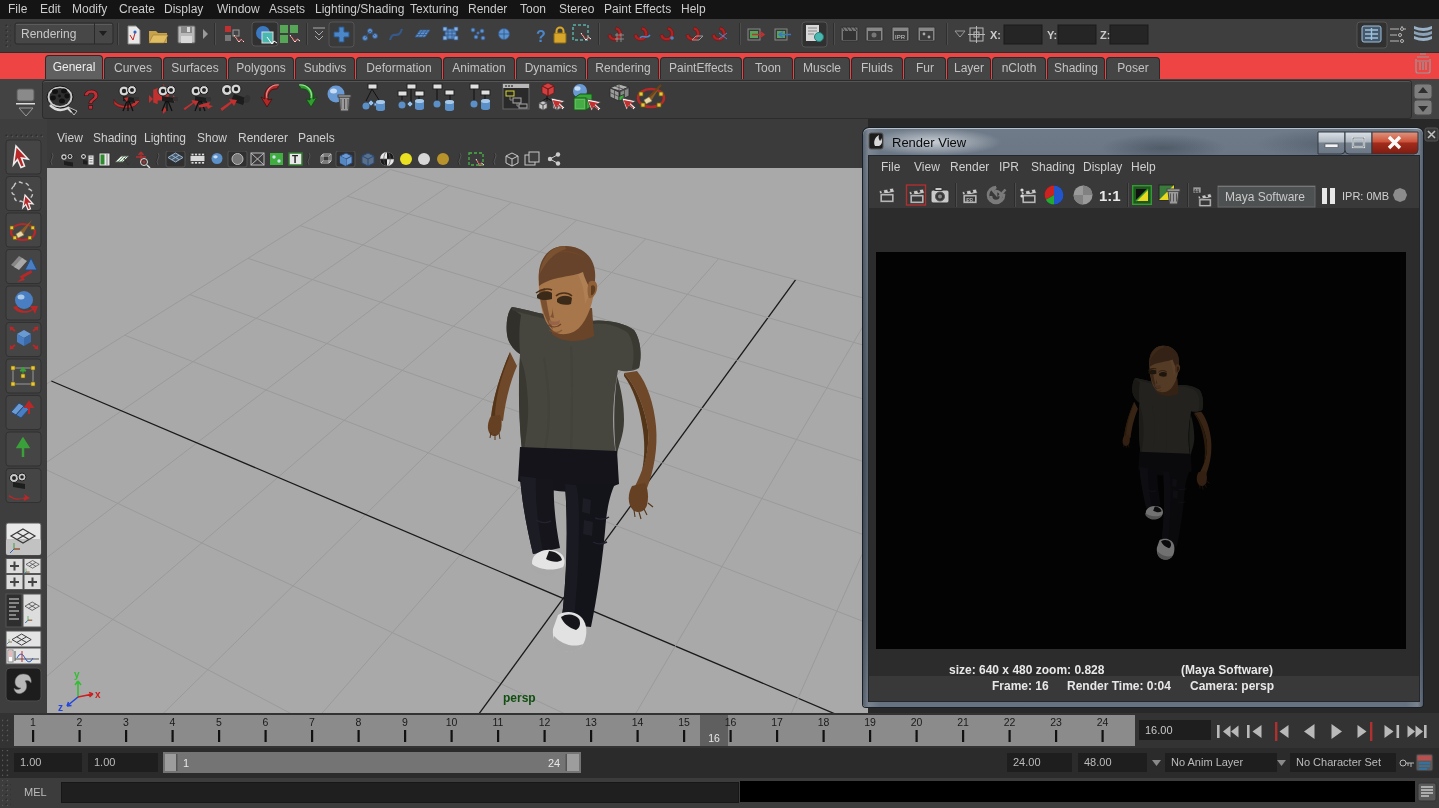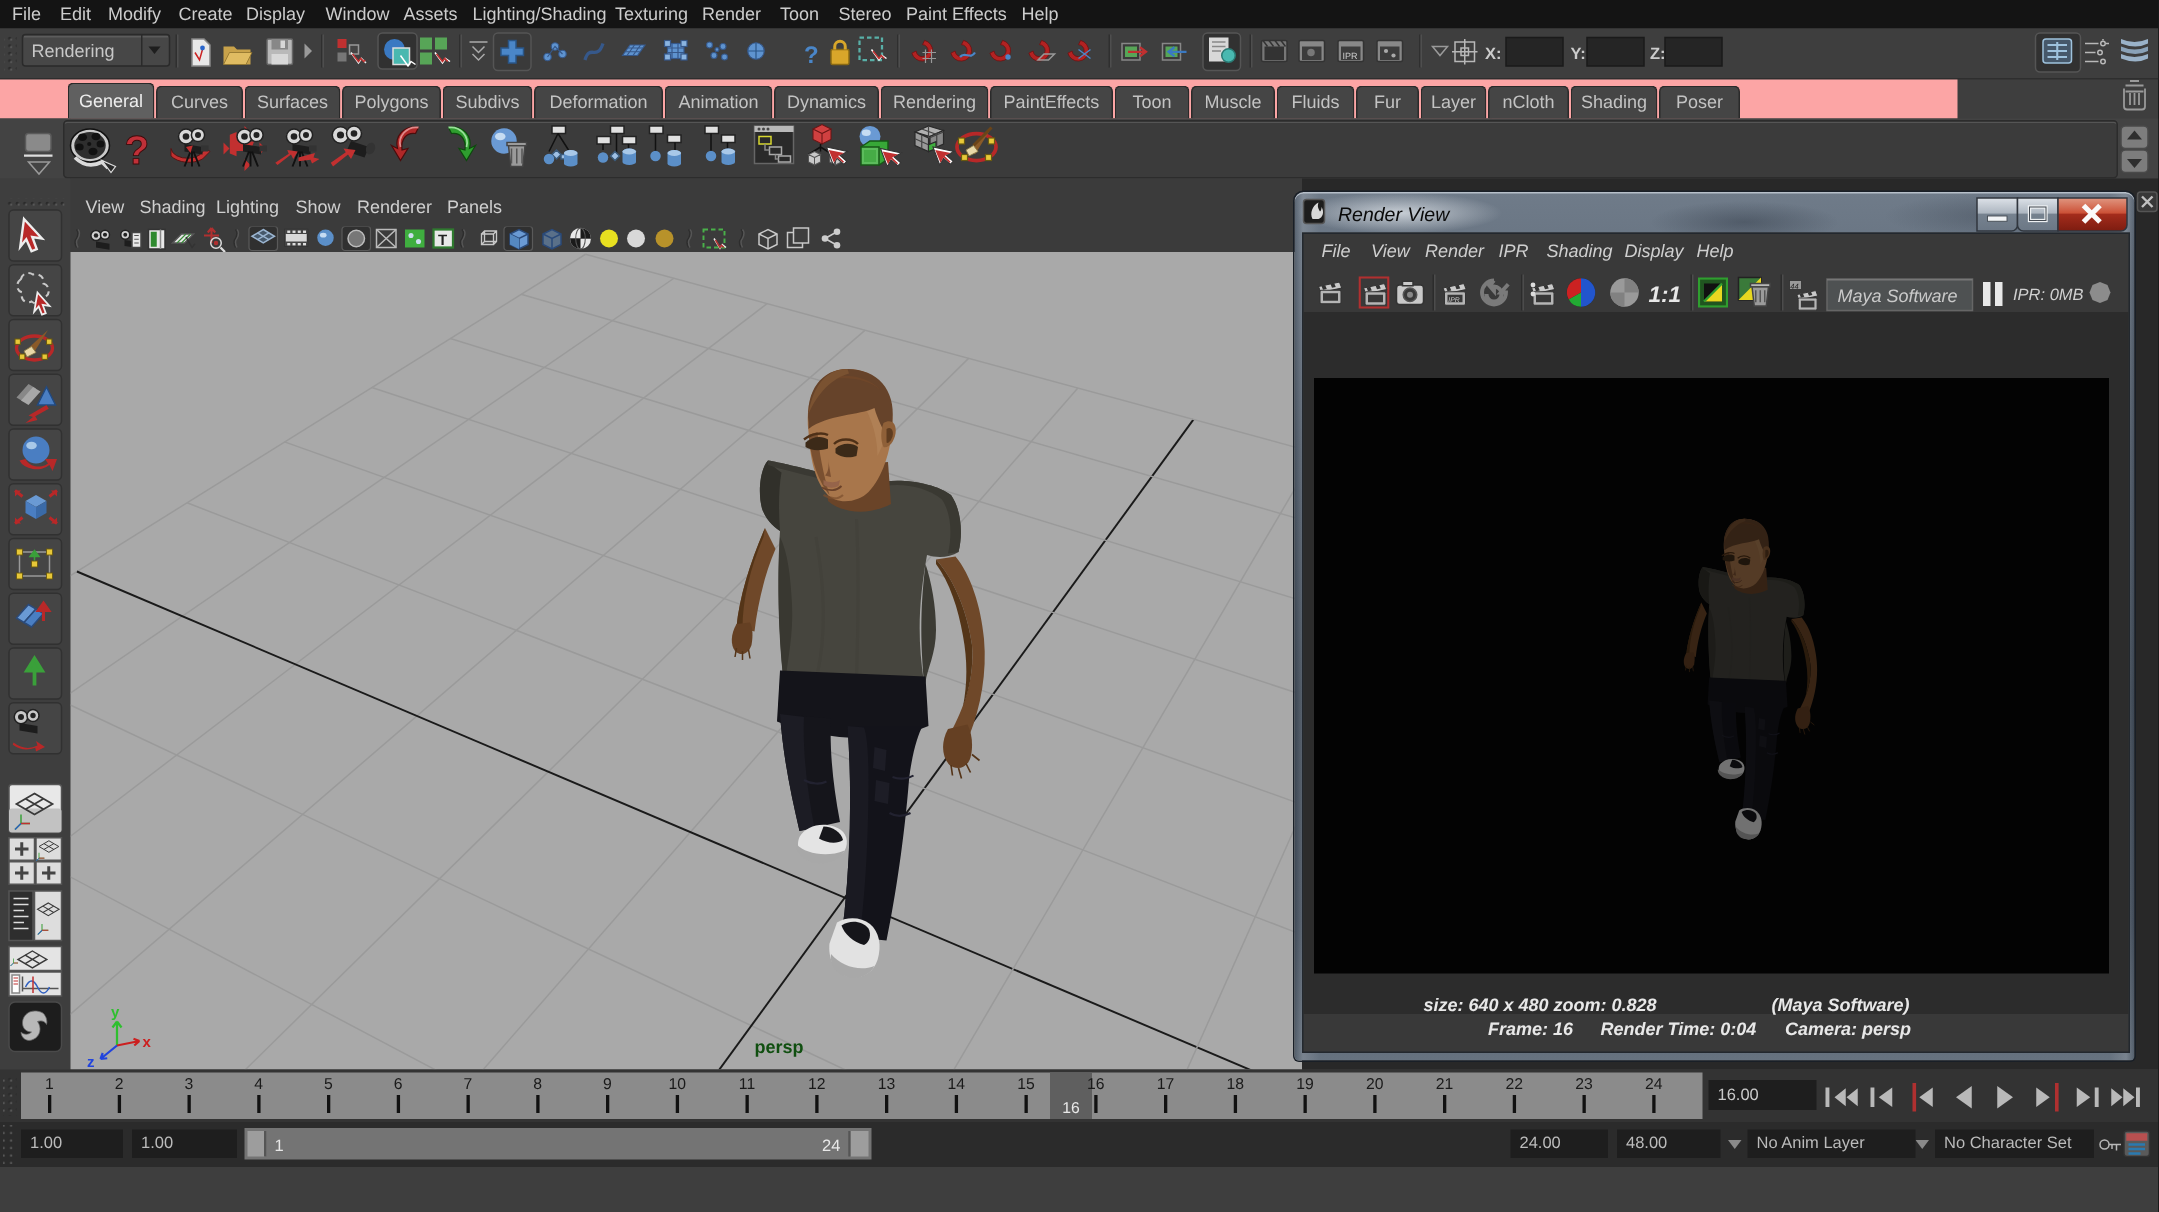--- a/index.html
+++ b/index.html
@@ -5,21 +5,21 @@
 html,body{margin:0;padding:0;background:#000;}
 #root{position:relative;width:1439px;height:808px;overflow:hidden;background:#3e3e3e;
   font-family:"Liberation Sans",sans-serif;-webkit-font-smoothing:antialiased;}
 .abs{position:absolute;}
 
 #menubar{left:0;top:0;width:1439px;height:19px;background:#141414;color:#cccccc;font-size:12px;}
 #menubar span{position:absolute;top:2px;}
 
 #toolbar{left:0;top:19px;width:1439px;height:33px;background:#3e3e3e;border-bottom:1px solid #2e2e2e;}
 
-#tabs{left:0;top:53px;width:1305px;height:26px;background:#fca5a5;}
+#tabs{left:0;top:53px;width:1439px;height:26px;background:#ef4444;}
 .tab{position:absolute;top:4px;height:21px;background:#454545;border:1px solid #2a2a2a;border-bottom:none;
   border-radius:4px 4px 0 0;color:#c3c3c3;font-size:12px;text-align:center;line-height:21px;}
 .tab.active{background:#606060;color:#eeeeee;top:2px;height:23px;line-height:23px;}
 
 #shelf{left:0;top:79px;width:1439px;height:40px;background:#434343;}
 #shelfinset{position:absolute;left:42px;top:1px;width:1368px;height:37px;background:#3b3b3b;
   border:1px solid #2c2c2c;border-radius:3px;box-shadow:0 1px 0 #555 inset;}
 
 #toolbox{left:0;top:119px;width:47px;height:594px;background:#3e3e3e;}
 #viewport{left:47px;top:119px;width:821px;height:594px;background:#3b3b3b;}
@@ -33,21 +33,21 @@
 #timefield{position:absolute;left:1139px;top:6px;width:66px;height:20px;background:#1e1e1e;color:#c9c9c9;
   font-size:11px;line-height:20px;padding-left:6px;}
 
 #range{left:0;top:748px;width:1439px;height:30px;background:#2b2b2b;}
 .rfield{position:absolute;top:5px;height:19px;background:#1e1e1e;color:#bbbbbb;font-size:11px;line-height:19px;padding-left:6px;}
 
 #mel{left:0;top:778px;width:1439px;height:30px;background:#3c3c3c;}
 #melinput{position:absolute;left:61px;top:4px;width:676px;height:19px;background:#1f1f1f;border:1px solid #171717;}
 #melout{position:absolute;left:740px;top:3px;width:675px;height:21px;background:#000000;}
 
-#rv{left:863px;top:128px;width:560px;height:581px;font-style:italic;}
+#rv{left:863px;top:128px;width:560px;height:581px;}
 #rvborder{position:absolute;left:0;top:0;width:560px;height:579px;border-radius:6px 6px 3px 3px;
   background:
     radial-gradient(95px 19px at 70px 14px, rgba(238,242,246,0.7), rgba(255,255,255,0) 72%),
     radial-gradient(90px 20px at 300px 20px, rgba(30,38,50,0.35), rgba(0,0,0,0) 70%),
     radial-gradient(110px 22px at 470px 16px, rgba(40,48,60,0.3), rgba(0,0,0,0) 70%),
     linear-gradient(90deg, rgba(30,38,48,0.25) 0%, rgba(255,255,255,0.12) 1%, rgba(0,0,0,0) 3%, rgba(0,0,0,0) 97%, rgba(255,255,255,0.12) 99%, rgba(30,38,48,0.25) 100%),
     linear-gradient(180deg,#6f7b89 0%,#55606e 30%,#434e5b 58%,#4b5664 84%,#677380 100%);
   box-shadow:0 0 0 1px #191f27, inset 0 1px 0 #b6bfc9;}
 #rvtitle{position:absolute;left:4px;top:3px;width:552px;height:24px;color:#111;font-size:13px;}
 #rvbody{position:absolute;left:5px;top:27px;width:550px;height:545px;background:#393939;border:1px solid #23282e;}
@@ -990,20 +990,32 @@
           <path d="M3 9 h11 M3 12 h11 M3 15 h8" stroke="#2a7ab0" stroke-width="1.6"></path>
         </g>
     </svg>
     <div class="rfield" style="left:14px;width:62px">1.00</div>
     <div class="rfield" style="left:88px;width:64px">1.00</div>
     <div class="rfield" style="left:1007px;width:59px">24.00</div>
     <div class="rfield" style="left:1078px;width:63px">48.00</div>
     <div class="rfield" style="left:1165px;width:106px">No Anim Layer</div>
     <div class="rfield" style="left:1290px;width:100px">No Character Set</div>
   </div>
+  <div id="mel" class="abs">
+    <svg width="60" height="30" style="position:absolute;left:0;top:0">
+        <rect x="2" y="2" width="9" height="26" fill="url(#grip)"></rect>
+      </svg>
+    <span style="position:absolute;left:24px;top:8px;font-size:11px;color:#bcbcbc">MEL</span>
+    <div id="melinput"></div>
+      <div id="melout"></div>
+    <svg width="22" height="22" style="position:absolute;left:1417px;top:4px">
+      <rect x="1" y="1" width="18" height="18" rx="2" fill="#5a5a5a" stroke="#333"></rect>
+      <path d="M4 5 h12 M4 8 h12 M4 11 h12 M4 14 h8" stroke="#c8c8c8" stroke-width="1.3"></path>
+    </svg>
+  </div>
   <div id="rv" class="abs">
     <div id="rvborder"></div>
     <div id="rvtitle">
       <svg width="552" height="26" style="position:absolute;left:0;top:0">
         <rect x="2" y="2" width="14" height="16" rx="2" fill="#1d1d1d" stroke="#555"></rect>
         <path d="M8 15 c-2 -4 0 -9 4 -11 c-1 3 0 4 1 6 c1 -1 1 -2 1 -3 c2 3 1 7 -2 8 z" fill="#d8d8d8"></path>
         <text x="25" y="16" font-size="13" fill="#0a0a0a">Render View</text>
       </svg>
       <svg width="118" height="24" style="position:absolute;left:444px;top:0">
         <defs>

